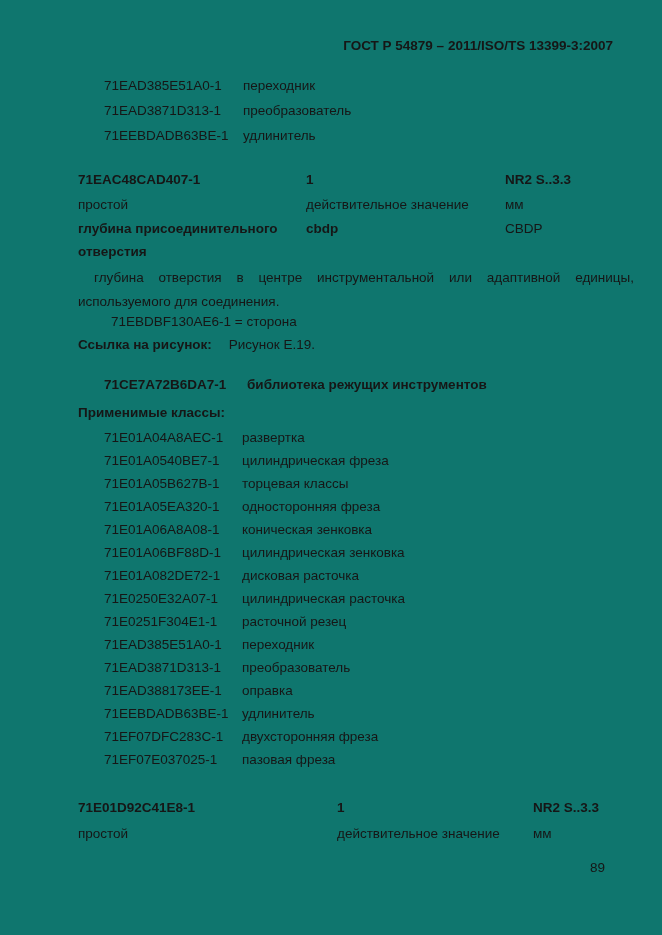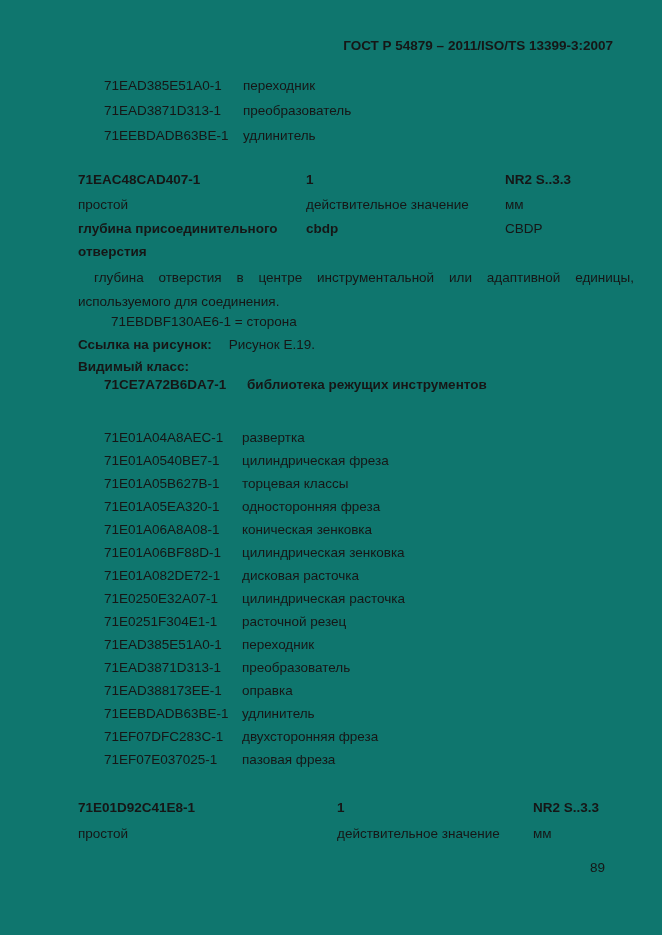--- a/index.html
+++ b/index.html
@@ -73,26 +73,26 @@
 
   <div class="ln just" style="top:270px;">глубина отверстия в центре инструментальной или адаптивной единицы,</div>
   <div class="ln" style="top:294px;">используемого для соединения.</div>
 
   <div class="ln" style="top:314px;margin-left:33px;">71EBDBF130AE6-1 = сторона</div>
 
   <div class="ln" style="top:337px;">
     <span class="b">Ссылка на рисунок:</span><span class="refval">Рисунок Е.19.</span>
   </div>
 
-  <div class="ln b" style="top:359px;">Видимый класс:</div>
 
   <div class="ln" style="top:377px;left:104px;">
     <span class="viscode b">71CE7A72B6DA7-1</span><span class="b">библиотека режущих инструментов</span>
   </div>
 
+  <div class="ln b" style="top:405px;">Применимые классы:</div>
 
   <div class="clist" style="top:426px;">
     <div class="crow">
       <span class="code">71E01A04A8AEC-1</span><span>развертка</span>
     </div>
     <div class="crow">
       <span class="code">71E01A0540BE7-1</span><span>цилиндрическая фреза</span>
     </div>
     <div class="crow">
       <span class="code">71E01A05B627B-1</span><span>торцевая классы</span>

